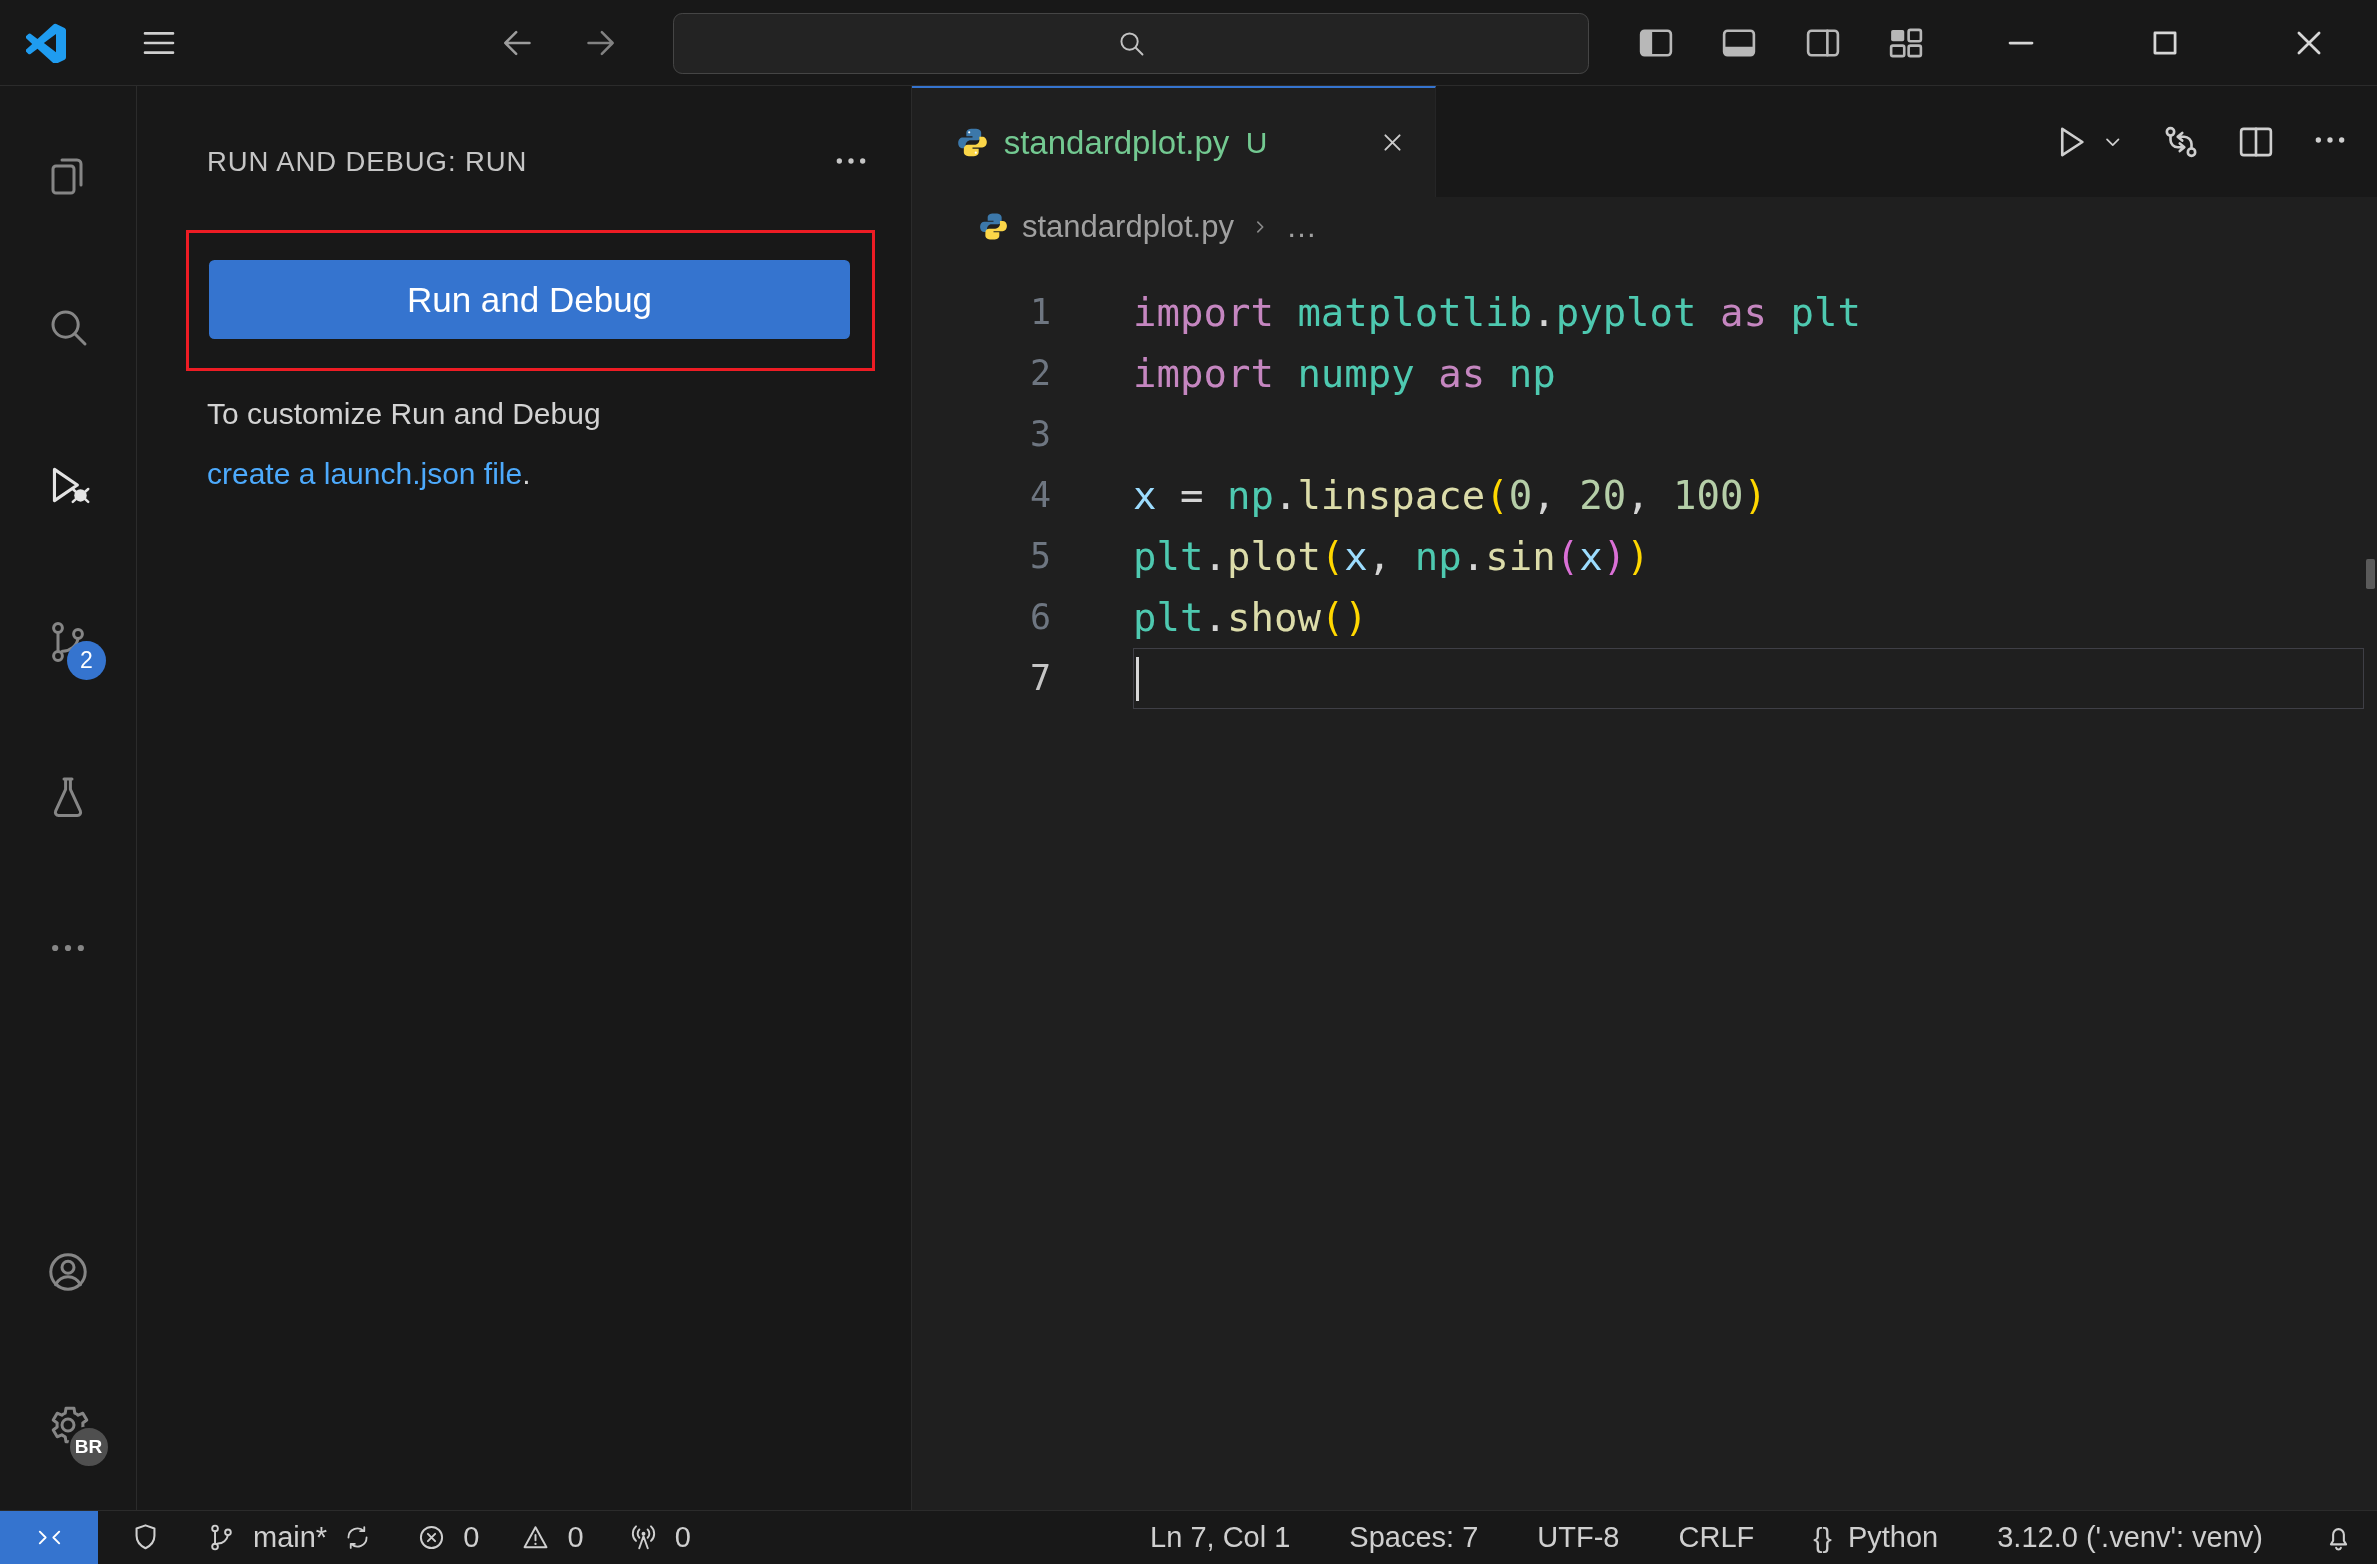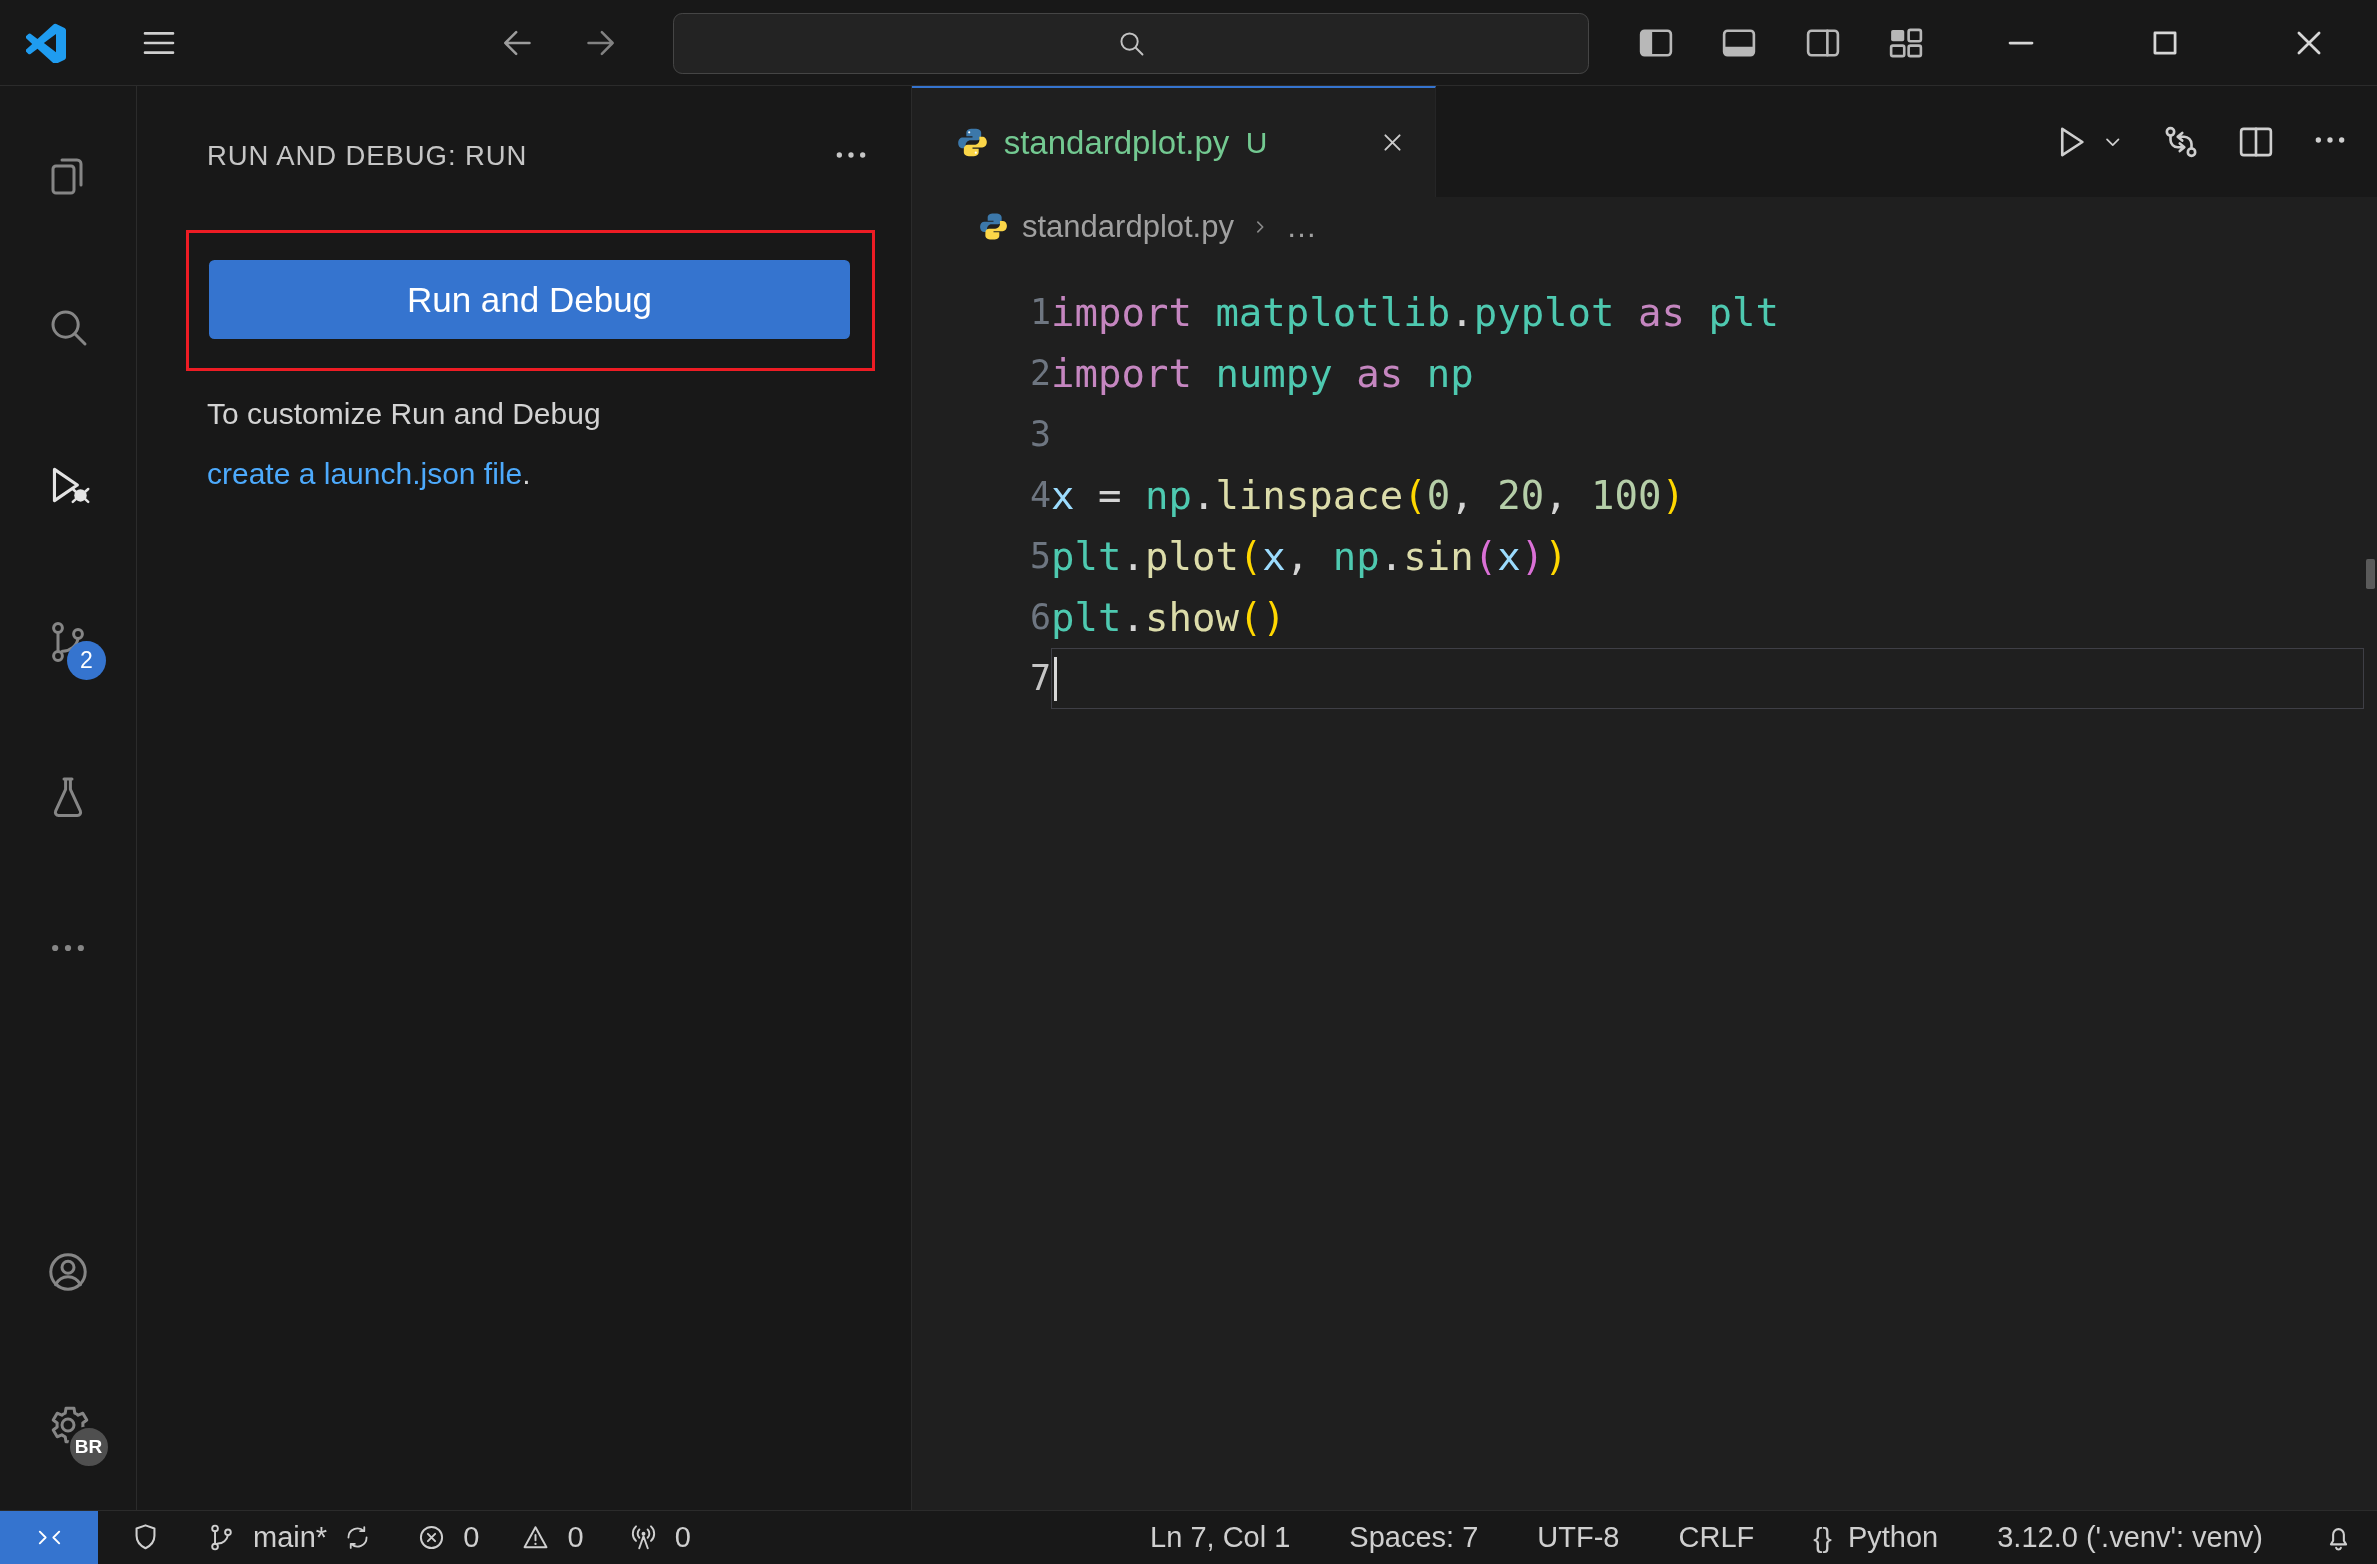--- a/index.html
+++ b/index.html
@@ -22,21 +22,21 @@
   .activitybar{flex:0 0 137px;background:#181818;border-right:0.9px solid #2b2b2b;position:relative;color:#868686}
   .act{position:absolute;left:42px;width:51px;height:51px;display:flex;align-items:center;justify-content:center}
   .act.active{color:#e4e4e4}
   .badge{position:absolute;right:-13px;bottom:-13px;width:39px;height:39px;border-radius:50%;
     background:var(--accent);color:#fff;font-size:23px;display:flex;align-items:center;justify-content:center}
   .pbadge{position:absolute;right:-16.5px;bottom:-18.3px;width:42px;height:42px;border-radius:50%;
     background:#4f4f4f;border:2.8px solid #181818;color:#fff;font-size:19px;font-weight:bold;display:flex;align-items:center;justify-content:center}
 
   
   .sidebar{flex:0 0 775px;background:#181818;border-right:0.9px solid #2b2b2b;position:relative}
-  .sb-head{position:absolute;top:50px;left:70px;right:40px;height:40px;display:flex;align-items:center;justify-content:space-between}
+  .sb-head{position:absolute;top:56px;left:70px;right:40px;height:40px;display:flex;align-items:center;justify-content:space-between}
   .sb-title{font-size:27.5px;letter-spacing:0.9px;color:#c5c5c5}
   .runbtn{position:absolute;left:72px;top:174px;width:641px;height:79px;background:var(--accent);color:#ffffff;
     border:none;border-radius:5.5px;font-size:35px;font-family:"Liberation Sans",sans-serif;display:flex;align-items:center;justify-content:center;cursor:pointer}
   .annotation{position:absolute;left:49px;top:144px;width:689px;height:141px;border:3.7px solid var(--annotation);pointer-events:none}
   .sb-para{position:absolute;left:70px;width:605px;font-size:30px;line-height:60px;color:#d3d3d3}
   .sb-para a{color:var(--link);text-decoration:none;cursor:pointer}
   .p1{top:298px}.p2{top:458px}
 
   
   .editor{flex:1;background:#1f1f1f;display:flex;flex-direction:column;position:relative;min-width:0}
@@ -47,21 +47,21 @@
   .tab-git{color:var(--untracked);margin-left:16.5px;font-size:30px}
   .tab-close{margin-left:auto;width:37px;height:37px;display:flex;align-items:center;justify-content:center;color:#cccccc}
   .ed-actions{position:absolute;right:27.5px;top:0;height:111px;display:flex;align-items:center;gap:33px;color:#cfcfcf}
   .pair{display:flex;align-items:center;gap:7.3px}
   .breadcrumbs{flex:0 0 59px;display:flex;align-items:center;padding-left:66px;gap:13px;color:#a0a0a0;font-size:31px}
   .crumb-sep{color:#8a8a8a;display:flex}
 
   .code{flex:1;position:relative;padding-top:26px;font-family:"DejaVu Sans Mono",monospace;font-size:39px;color:#d4d4d4}
   .code-line{display:flex;height:61px;line-height:61px}
   .ln{flex:0 0 139px;text-align:right;color:#6e7681;font-size:35px}
-  .lc{flex:1;position:relative;white-space:pre}
+  .lc{margin-left:82px;flex:1;position:relative;white-space:pre}
   .code-line.current .ln{color:#c6c6c6}
   .code-line.current .lc{border:1.8px solid #3f3f46;margin-right:13px}
   .cursor{position:absolute;left:1.8px;top:8.3px;width:2.8px;height:44px;background:#d7d7d7}
   .tk-kw{color:#C586C0}.tk-mod{color:#4EC9B0}.tk-var{color:#9CDCFE}.tk-fn{color:#DCDCAA}
   .tk-num{color:#B5CEA8}.tk-pl{color:#D4D4D4}.tk-b1{color:#FFD700}.tk-b2{color:#DA70D6}
   .ruler-mark{position:absolute;right:1.8px;top:303px;width:9.2px;height:30px;background:#5a5a5a;border-radius:1.8px}
 
   
   .statusbar{flex:0 0 54px;background:#181818;border-top:0.9px solid #2b2b2b;display:flex;align-items:center;font-size:29px;color:#cfcfcf}
   .remote{width:98px;height:100%;background:var(--accent);color:#ffffff;display:flex;align-items:center;justify-content:center;cursor:pointer}

